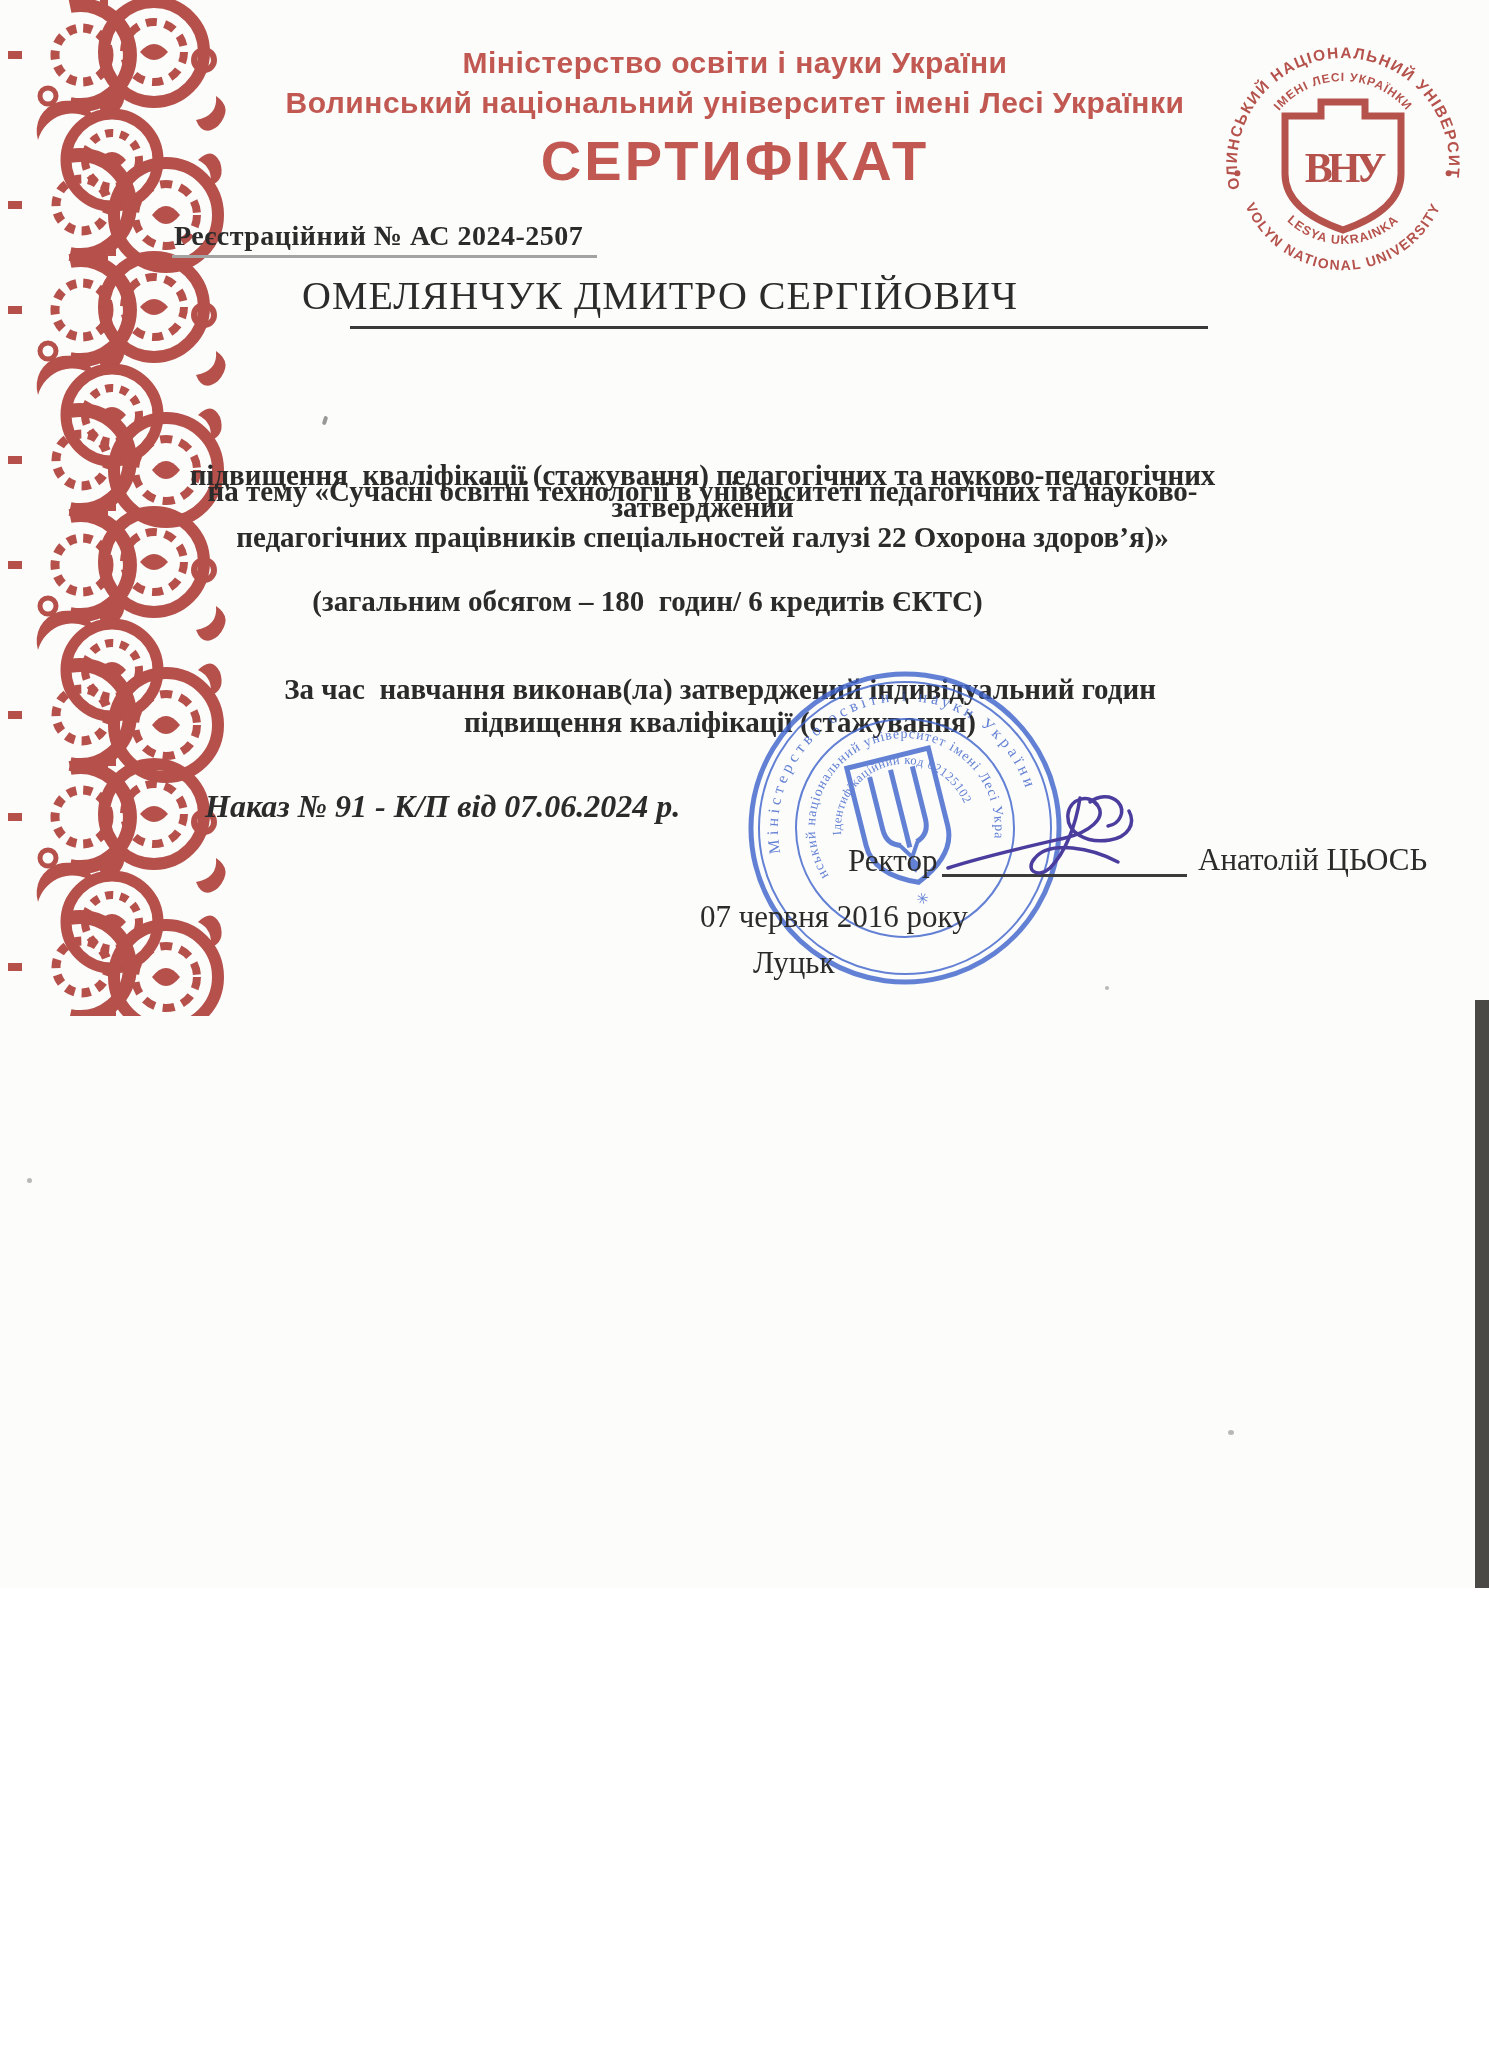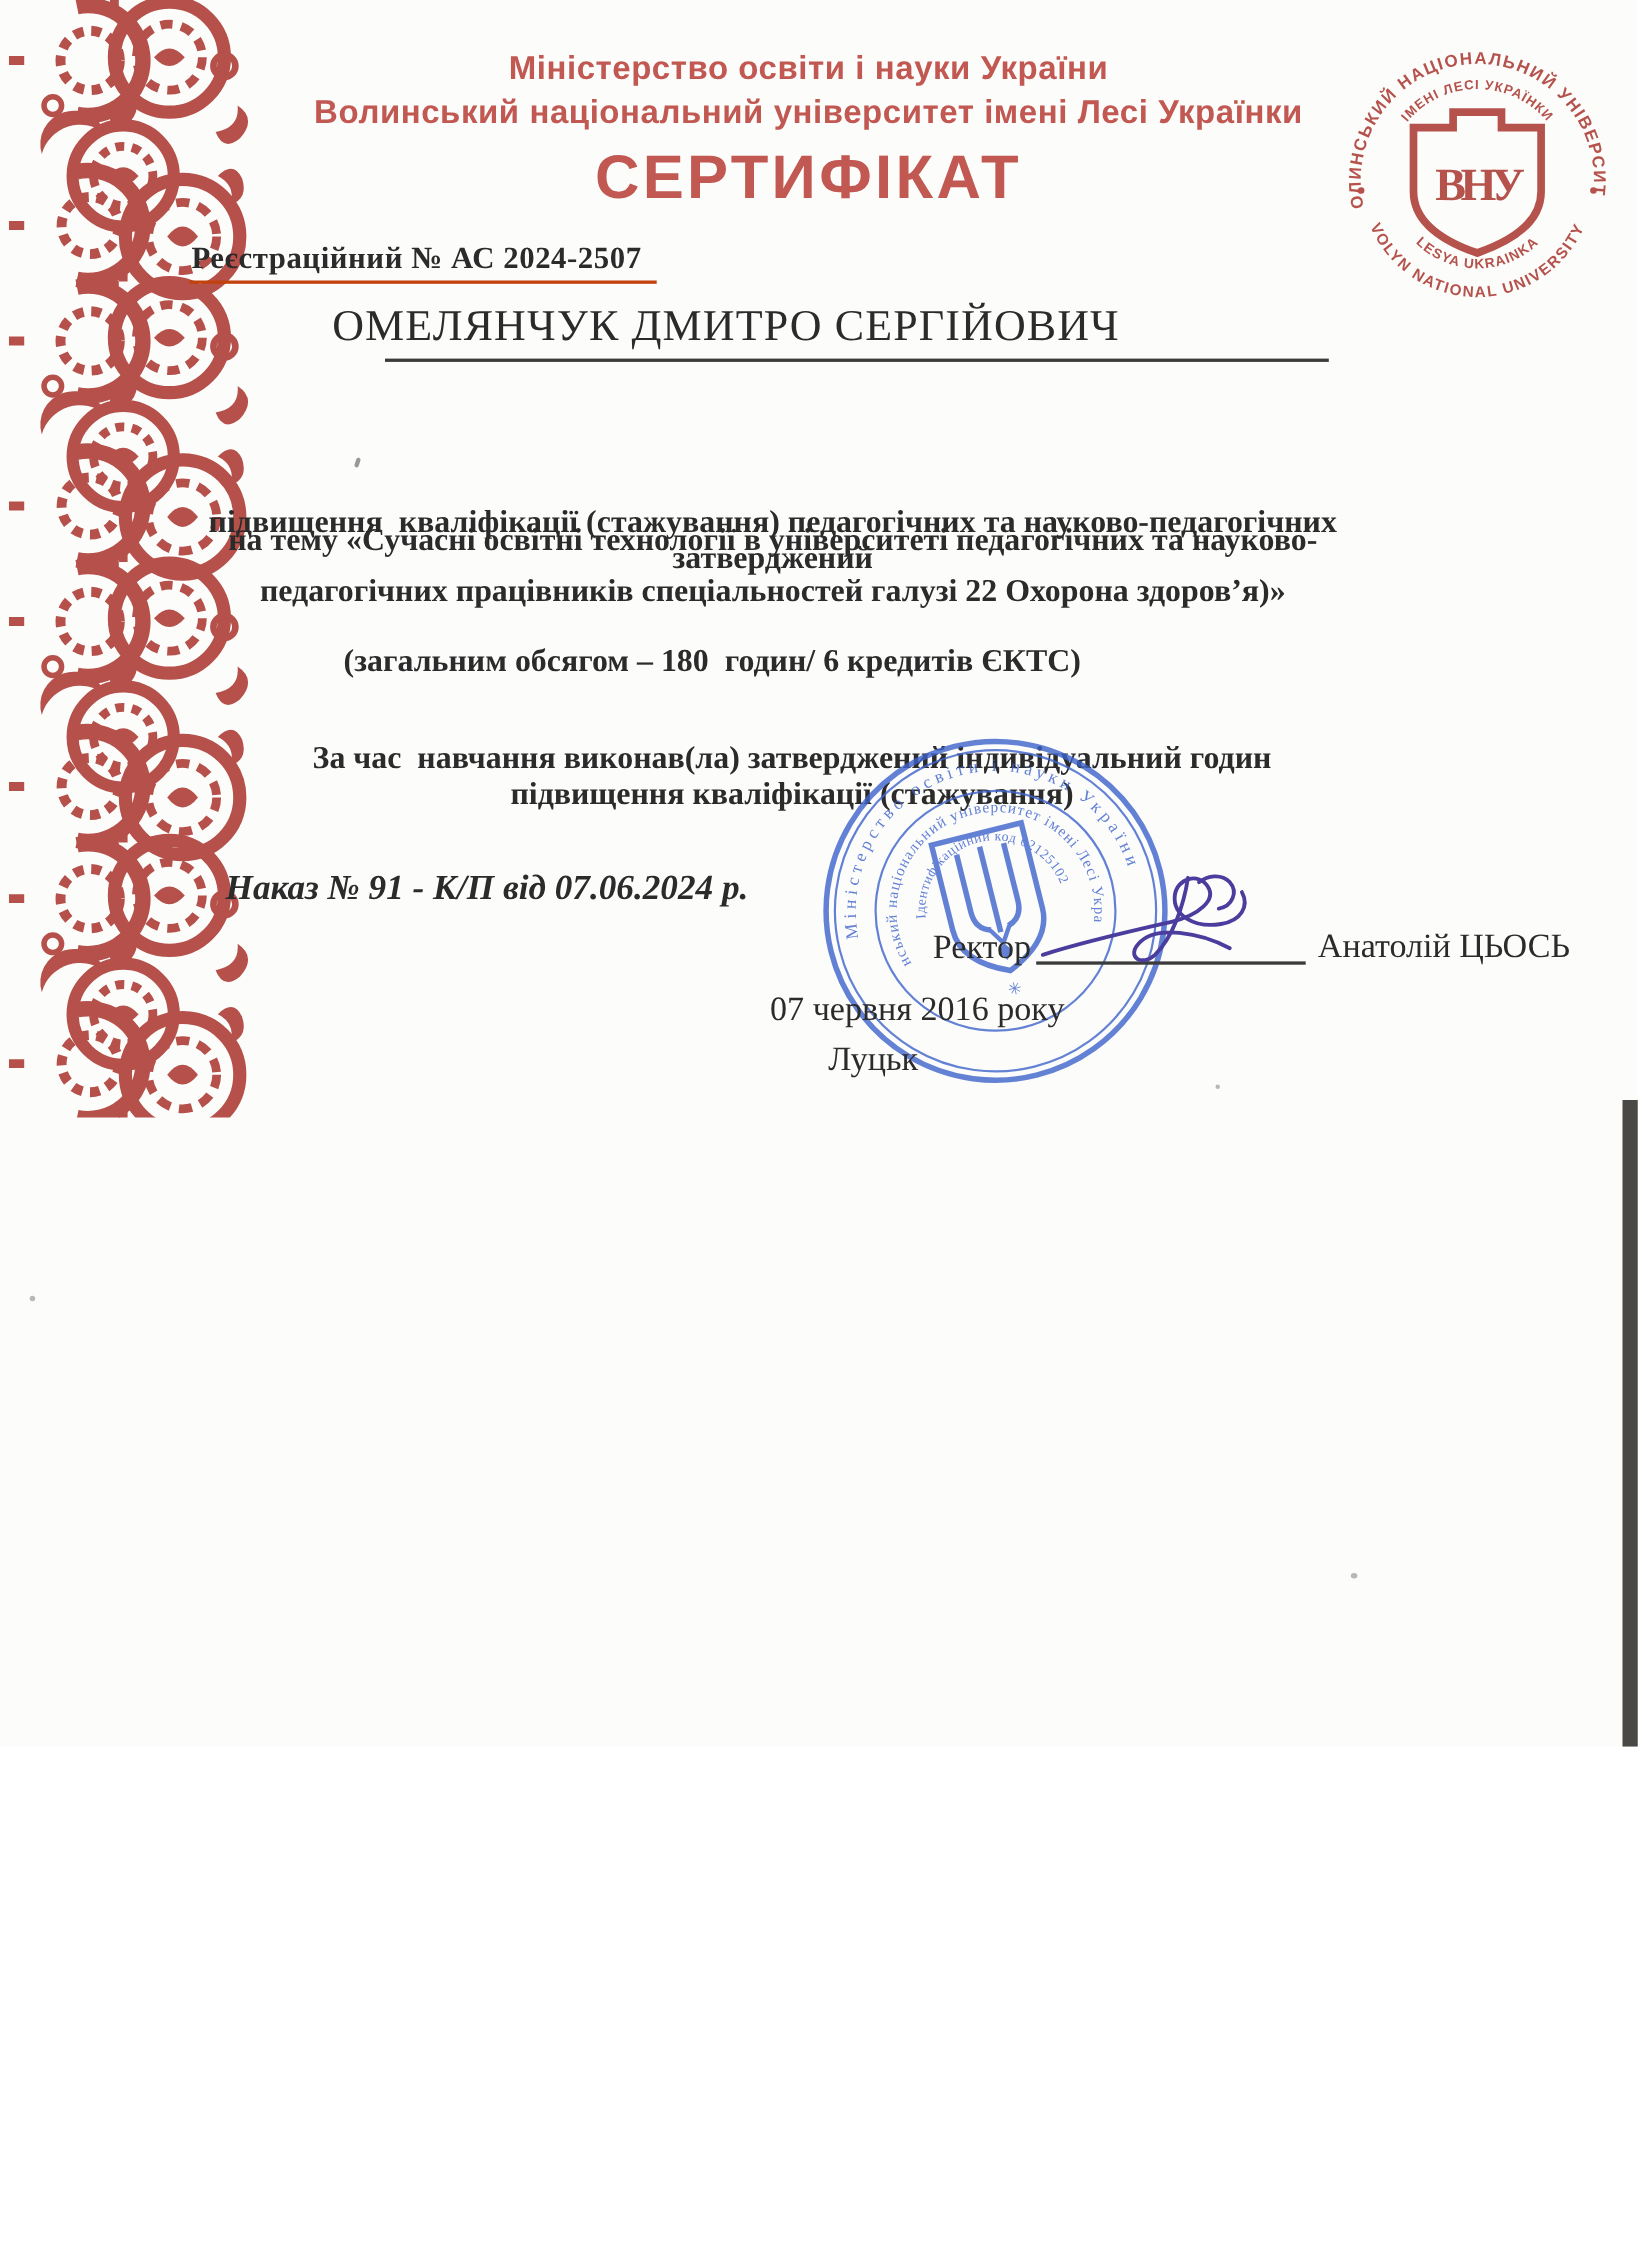--- a/index.html
+++ b/index.html
@@ -5,21 +5,21 @@
   html,body{margin:0;padding:0;}
   .page{position:relative;width:1489px;height:1588px;background:#fcfcfb;overflow:hidden;
         font-family:"Liberation Serif","DejaVu Serif",serif;color:#2b2b2b;}
   .abs{position:absolute;}
   .center{text-align:center;}
   .sans{font-family:"Liberation Sans","DejaVu Sans",sans-serif;}
   .red{color:#c15852;}
   .hdr-line{left:230px;width:1010px;font-weight:bold;font-size:30px;letter-spacing:.5px;}
   .doc-title{left:230px;width:1010px;font-weight:bold;font-size:56px;letter-spacing:3px;}
   .reg{left:172px;top:220px;font-weight:bold;font-size:28px;letter-spacing:.5px;
-       border-bottom:3px solid #c2410c;padding:0 14px 3px 2px;}
+       border-bottom:3px solid #a3a3a3;padding:0 14px 3px 2px;}
   .name{left:160px;top:272px;width:1000px;font-weight:normal;font-size:40px;letter-spacing:1px;}
   .name-rule{left:350px;top:326px;width:858px;height:3px;background:#3a3a3a;}
   .bodyline{left:120px;width:1165px;font-weight:bold;font-size:29px;line-height:32px;white-space:pre-wrap;}
   .planline{left:130px;width:1180px;font-weight:bold;font-size:29px;line-height:33px;white-space:pre-wrap;}
   .order{left:205px;top:788px;font-weight:bold;font-style:italic;font-size:32px;}
   .sig-label{left:848px;top:843px;font-size:31px;}
   .sig-rule{left:942px;top:874px;width:245px;height:2.5px;background:#3b3b3b;}
   .sig-name{left:1198px;top:842px;font-size:31px;}
   .date{left:700px;top:899px;font-size:31px;}
   .city{left:753px;top:945px;font-size:31px;}

